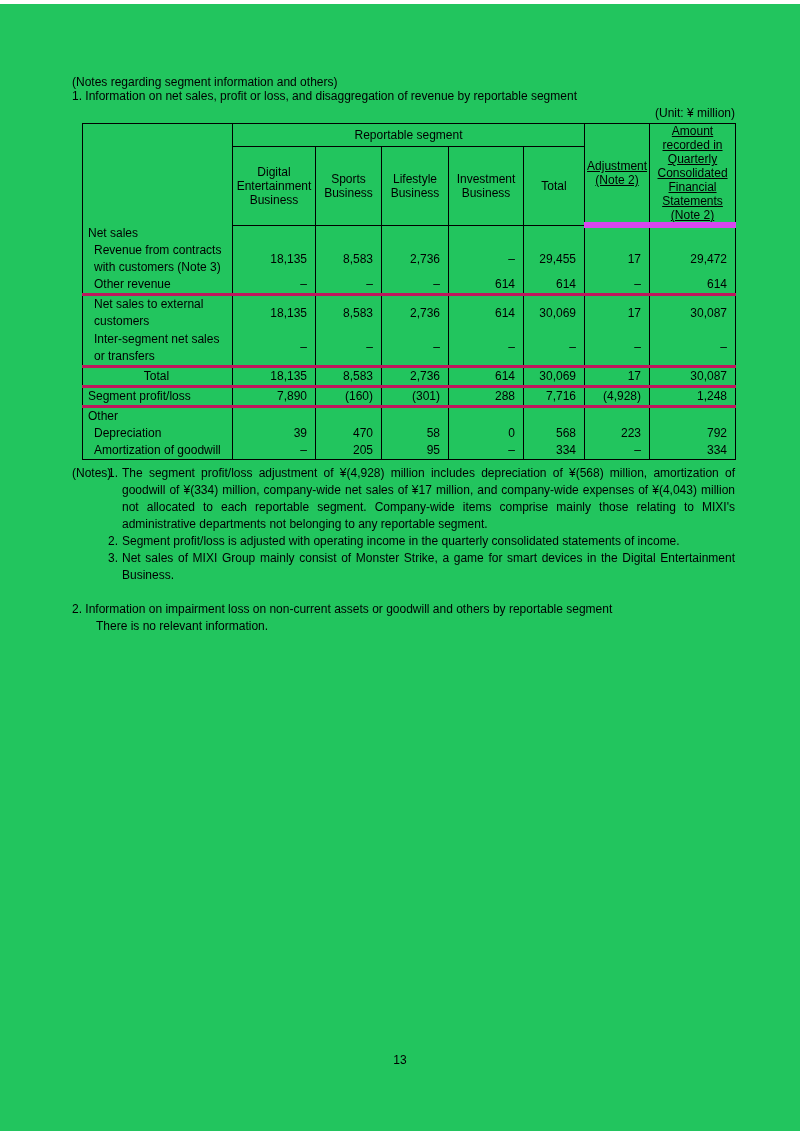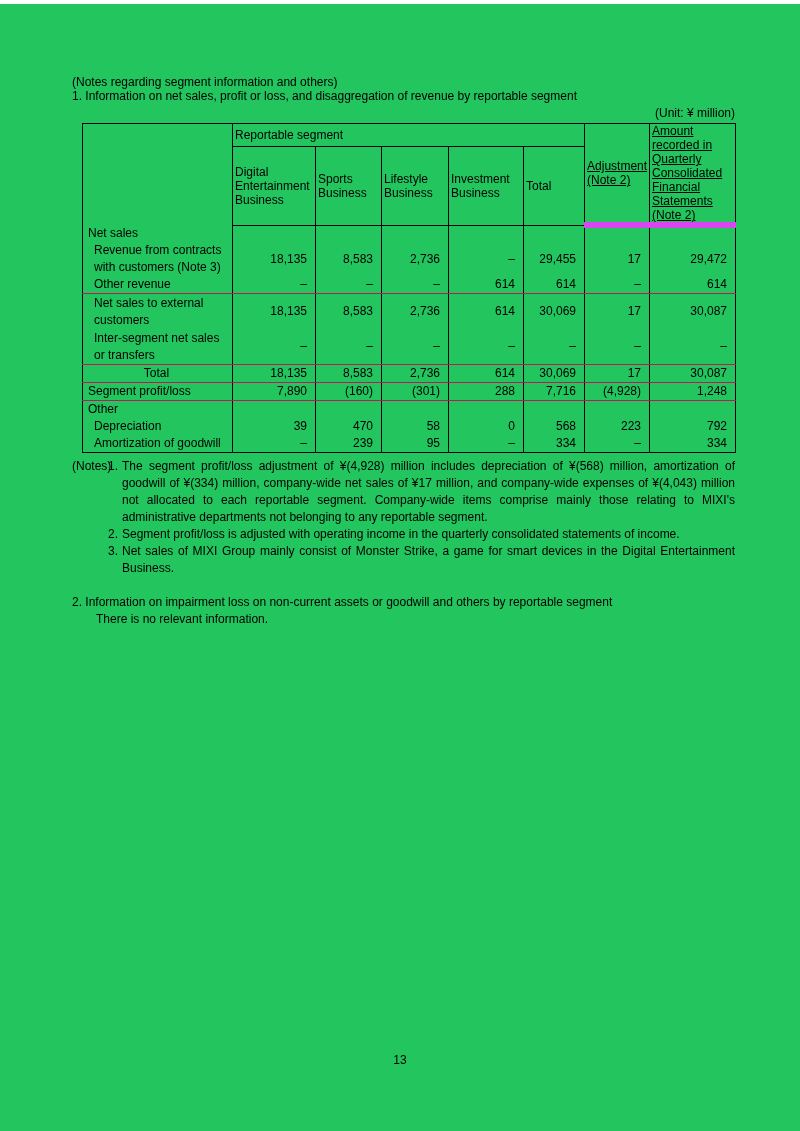--- a/index.html
+++ b/index.html
@@ -20,40 +20,40 @@
     border-collapse:collapse; table-layout:fixed;
     width:653px; margin-left:10px;
     border:1px solid #000;
   }
   table.seg th, table.seg td {
     border-left:1px solid #000;
     font-weight:normal; font-size:12px;
     overflow:hidden;
   }
   table.seg thead th {
-    text-align:left; vertical-align:middle; line-height:14px; padding:0 2px;
+    text-align:center; vertical-align:middle; line-height:14px; padding:0 2px;
   }
   tr.h1 { height:22px; }
   tr.h2 { height:76px; }
   th.rs-span { border-bottom:1px solid #000; }
   tr.h2 th { border-bottom:1px solid #000; }
   th.vspan { border-bottom:6px solid #d946ef;text-decoration:underline; }
   th.amount-head { line-height:14px; padding:0 1px; }
 
   td.lbl { text-align:left; vertical-align:middle; line-height:17px; padding-right:2px; }
   td.l0 { padding-left:5px; }
   td.l1 { padding-left:11px; }
   td.lbl-center { text-align:center; vertical-align:middle; }
   td.num { text-align:right; vertical-align:middle; padding-right:8px; line-height:17px; }
 
   tr.r17 { height:17px; }
   tr.r18 { height:18px; }
   tr.r34 { height:34px; }
   tr.r36 { height:36px; }
-  tr.sep > td { border-bottom:1px solid #be185d; }
+  tr.sep > td { border-bottom:3px solid #be185d; }
 
   .notes { margin-top:5px; }
   .note-row { display:flex; align-items:flex-start; }
   .note-label { width:36px; flex:none; line-height:17px; }
   .note-num { width:14px; flex:none; line-height:17px; }
   .note-text { flex:1; text-align:justify; line-height:17px; }
 
   .section2 { margin-top:17px; }
   .section2-heading { line-height:17px; }
   .section2-body { margin-left:24px; line-height:17px; }
@@ -186,21 +186,21 @@
           <td class="num">470</td>
           <td class="num">58</td>
           <td class="num">0</td>
           <td class="num">568</td>
           <td class="num">223</td>
           <td class="num">792</td>
         </tr>
         <tr class="r17">
           <td class="lbl l1">Amortization of goodwill</td>
           <td class="num">–</td>
-          <td class="num">239</td>
+          <td class="num">205</td>
           <td class="num">95</td>
           <td class="num">–</td>
           <td class="num">334</td>
           <td class="num">–</td>
           <td class="num">334</td>
         </tr>
       </tbody>
     </table>
 
     <div class="notes">

